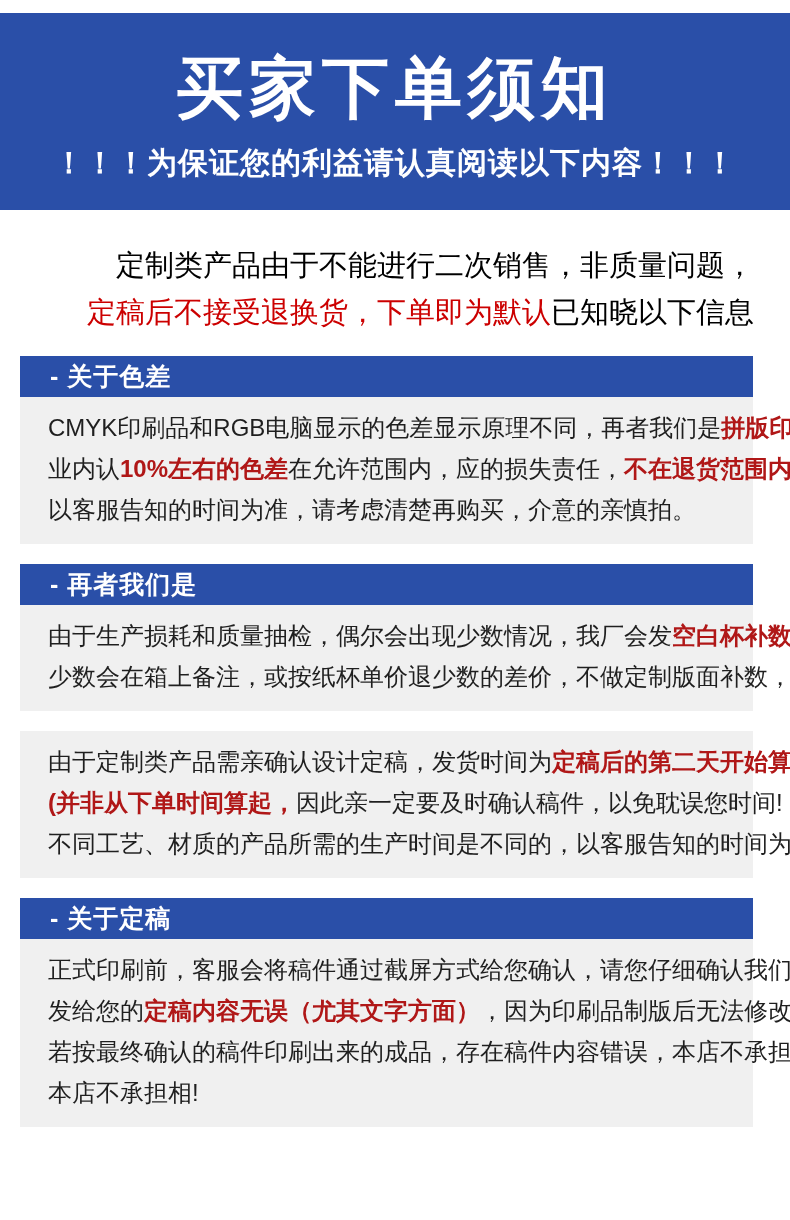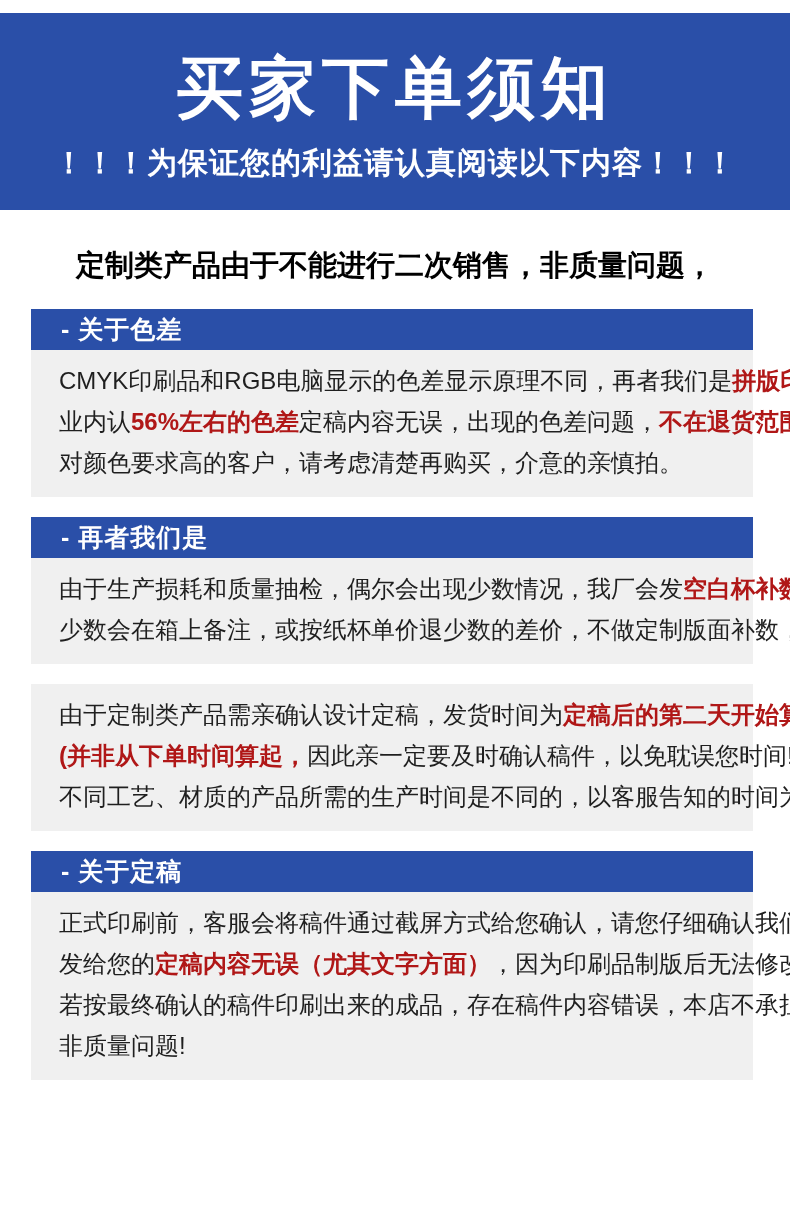--- a/index.html
+++ b/index.html
@@ -36,32 +36,32 @@
   }
   .banner-subtitle {
     font-size: 30px;
     font-weight: 700;
     letter-spacing: 1px;
     margin-top: 22px;
   }
   
   .intro {
     margin: 32px 36px 0 36px;
-    text-align: center;
+    text-align: right;
     font-size: 29px;
-    font-weight: 700;
+    font-weight: 400;
     line-height: 47px;
     color: #000000;
   }
   .intro .seg-red {
     color: var(--red-bright, #cc0000);
   }
   
   .section {
-    margin: 20px 37px 0 31px;
+    margin: 20px 37px 0 20px;
   }
   .sec-header {
     background: var(--blue, #2a4fa8);
     height: 41px;
     display: flex;
     align-items: center;
     padding-left: 30px;
     color: #ffffff;
     font-size: 25px;
     font-weight: 800;
@@ -86,31 +86,32 @@
 
 <div class="page">
 
   <div class="banner">
     <div class="banner-title">买家下单须知</div>
     <div class="banner-subtitle">！！！为保证您的利益请认真阅读以下内容！！！</div>
   </div>
 
   <div class="intro" id="intro-lines">
       <div class="text-line"><span class="seg-black">定制类产品由于不能进行二次销售，非质量问题，</span></div>
+      <div class="text-line"><span class="seg-red">定稿后不接受退换货，下单即为默认</span><span class="seg-black">已知晓以下信息</span></div>
     </div>
 
   <div id="sections-container">
       <div class="section">
         <div class="sec-header">
           <span>- 关于色差</span>
         </div>
         <div class="sec-body">
           <div class="text-line"><span class="seg-black">CMYK印刷品和RGB电脑显示的色差显示原理不同，再者我们是</span><span class="seg-red">拼版印刷，</span></div>
-          <div class="text-line"><span class="seg-black">业内认</span><span class="seg-red">56%左右的色差</span><span class="seg-black">定稿内容无误，出现的色差问题，</span><span class="seg-red">不在退货范围内，</span></div>
-          <div class="text-line"><span class="seg-black">对颜色要求高的客户，请考虑清楚再购买，介意的亲慎拍。</span></div>
+          <div class="text-line"><span class="seg-black">业内认</span><span class="seg-red">10%左右的色差</span><span class="seg-black">在允许范围内，应的损失责任，</span><span class="seg-red">不在退货范围内，</span></div>
+          <div class="text-line"><span class="seg-black">以客服告知的时间为准，请考虑清楚再购买，介意的亲慎拍。</span></div>
         </div>
       </div>
       <div class="section">
         <div class="sec-header">
           <span>- 再者我们是</span>
         </div>
         <div class="sec-body">
           <div class="text-line"><span class="seg-black">由于生产损耗和质量抽检，偶尔会出现少数情况，我厂会发</span><span class="seg-red">空白杯补数，</span></div>
           <div class="text-line"><span class="seg-black">少数会在箱上备注，或按纸杯单价退少数的差价，不做定制版面补数，</span></div>
         </div>
@@ -123,18 +124,18 @@
         </div>
       </div>
       <div class="section">
         <div class="sec-header">
           <span>- 关于定稿</span>
         </div>
         <div class="sec-body">
           <div class="text-line"><span class="seg-black">正式印刷前，客服会将稿件通过截屏方式给您确认，请您仔细确认我们所</span></div>
           <div class="text-line"><span class="seg-black">发给您的</span><span class="seg-red">定稿内容无误（尤其文字方面）</span><span class="seg-black">，因为印刷品制版后无法修改，</span></div>
           <div class="text-line"><span class="seg-black">若按最终确认的稿件印刷出来的成品，存在稿件内容错误，本店不承担相</span></div>
-          <div class="text-line"><span class="seg-black">非质量问题!</span></div>
+          <div class="text-line"><span class="seg-black">本店不承担相!</span></div>
         </div>
       </div>
     </div>
 
 </div>
 
 </body></html>

